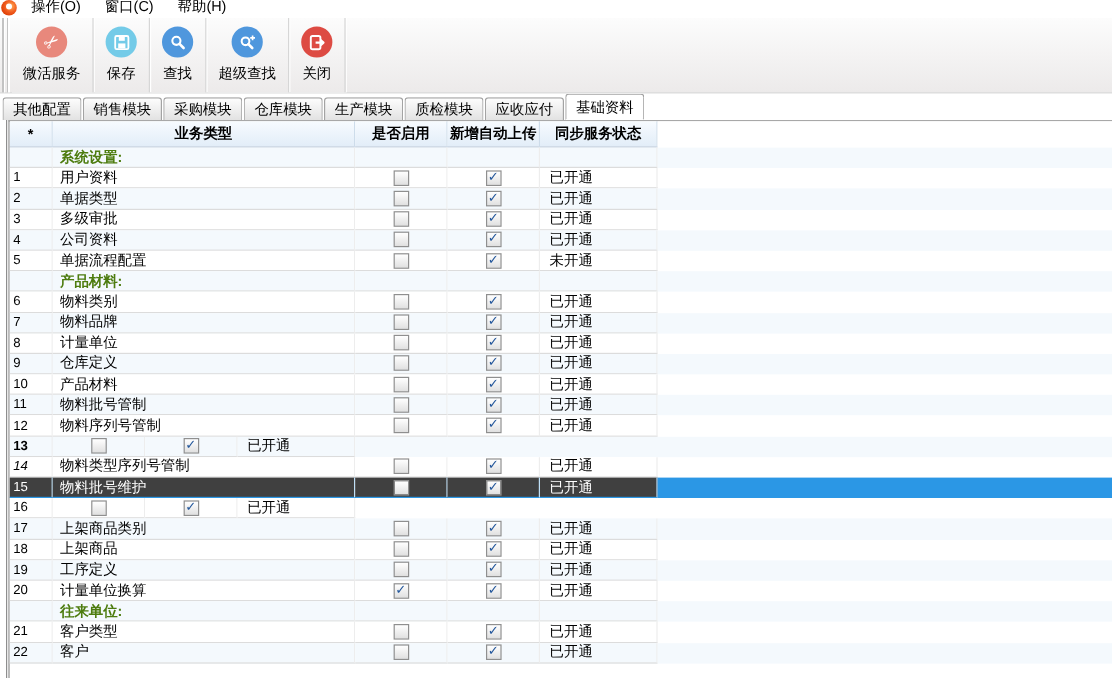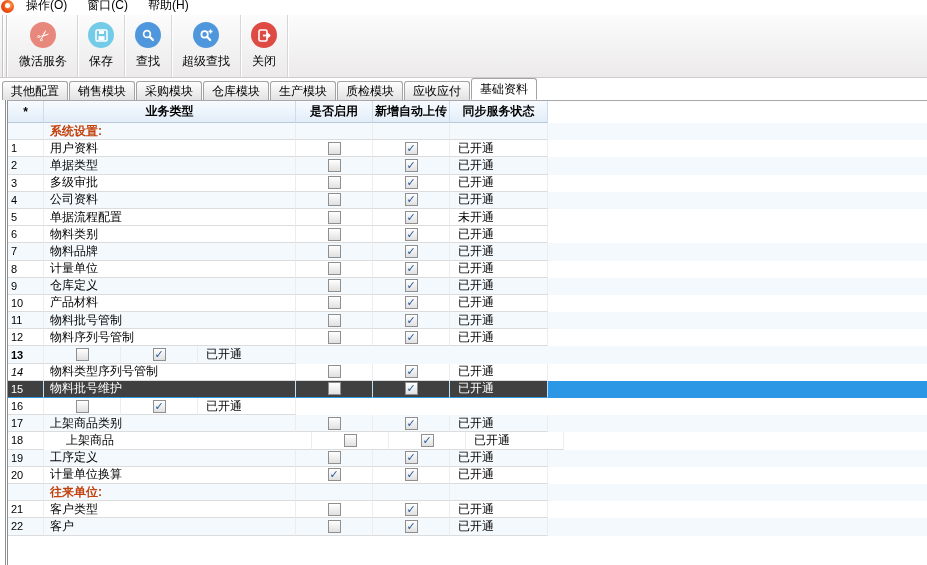--- a/index.html
+++ b/index.html
@@ -40,21 +40,21 @@
   .hcell.hfill{flex:1;background:#fff;border:none;}
   .row{display:flex;height:17.2px;cursor:default;}
   .cell{box-sizing:border-box;flex:none;display:flex;align-items:center;background:#fff;
     border-right:1px solid #ededed;border-bottom:1px solid #dcdcdc;overflow:hidden;white-space:nowrap;}
   .row.alt .cell{background:#f4f9fd;}
   .cell.num{padding-left:3px;font-size:11px;}
   .cell.name{padding-left:6px;}
   .cell.center{justify-content:center;}
   .cell.status{padding-left:8px;}
   .cell.filler{flex:1;border:none;background:transparent;}
-  .row.cat .name{color:#c2410c;font-weight:bold;}
+  .row.cat .name{color:#4d7c0f;font-weight:bold;}
   .row.sel .cell{background:#404040;color:#fff;border-right-color:#bfe0f7;border-bottom-color:#2b97e5;}
   .row.sel .cell.filler{background:#2b97e5;}
   .cb{width:13px;height:13px;box-sizing:border-box;border:1px solid #8f8f8f;flex:none;
     background:linear-gradient(#ffffff,#e0e0e0);display:flex;align-items:center;justify-content:center;
     font-size:11px;line-height:11px;font-weight:bold;color:#25589c;cursor:pointer;}
 </style>
 </head>
 <body>
 
 <div class="menubar">
@@ -200,20 +200,28 @@
           <div class="cell name" style="width: 252px;">单据流程配置</div>
           <div class="cell center" style="width: 77px;">
             <span class="cb"></span>
           </div>
           <div class="cell center" style="width: 77px;">
             <span class="cb">✓</span>
           </div>
           <div class="cell status" style="width: 98px;">未开通</div>
           <div class="cell filler"></div>
         </div>
+        <div class="row alt cat">
+          <div class="cell num" style="width: 36px;"></div>
+          <div class="cell name" style="width: 252px;">产品材料:</div>
+          <div class="cell center" style="width: 77px;"></div>
+          <div class="cell center" style="width: 77px;"></div>
+          <div class="cell status" style="width: 98px;"></div>
+          <div class="cell filler"></div>
+        </div>
         <div class="row">
           <div class="cell num" style="width: 36px;">6</div>
           <div class="cell name" style="width: 252px;">物料类别</div>
           <div class="cell center" style="width: 77px;">
             <span class="cb"></span>
           </div>
           <div class="cell center" style="width: 77px;">
             <span class="cb">✓</span>
           </div>
           <div class="cell status" style="width: 98px;">已开通</div>
@@ -344,21 +352,21 @@
             <span class="cb"></span>
           </div>
           <div class="cell center" style="width: 77px;">
             <span class="cb">✓</span>
           </div>
           <div class="cell status" style="width: 98px;">已开通</div>
           <div class="cell filler"></div>
         </div>
         <div class="row">
           <div class="cell num" style="width: 36px;">18</div>
-          <div class="cell name" style="width: 252px; margin-left: 16px;">上架商品</div>
+          <div class="cell name" style="width: 252px;">上架商品</div>
           <div class="cell center" style="width: 77px;">
             <span class="cb"></span>
           </div>
           <div class="cell center" style="width: 77px;">
             <span class="cb">✓</span>
           </div>
           <div class="cell status" style="width: 98px;">已开通</div>
           <div class="cell filler"></div>
         </div>
         <div class="row alt">

